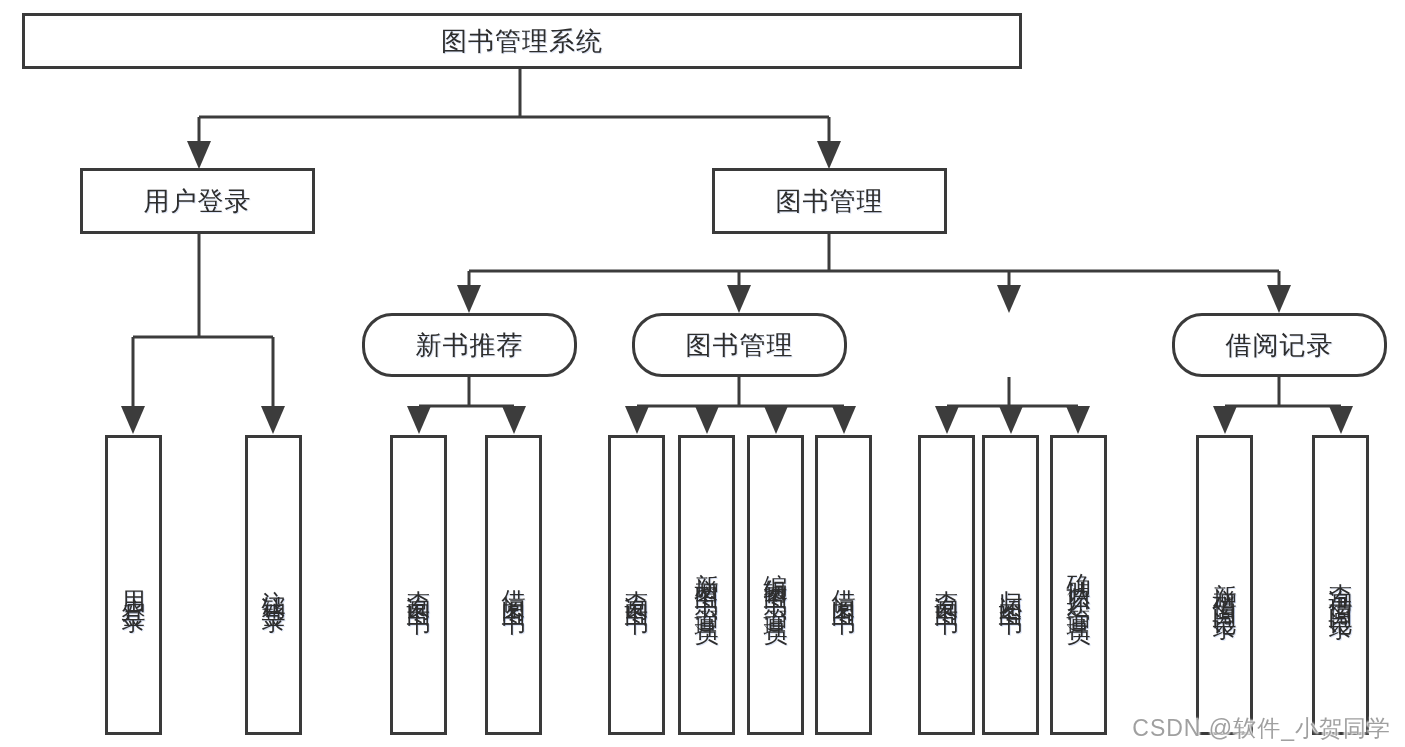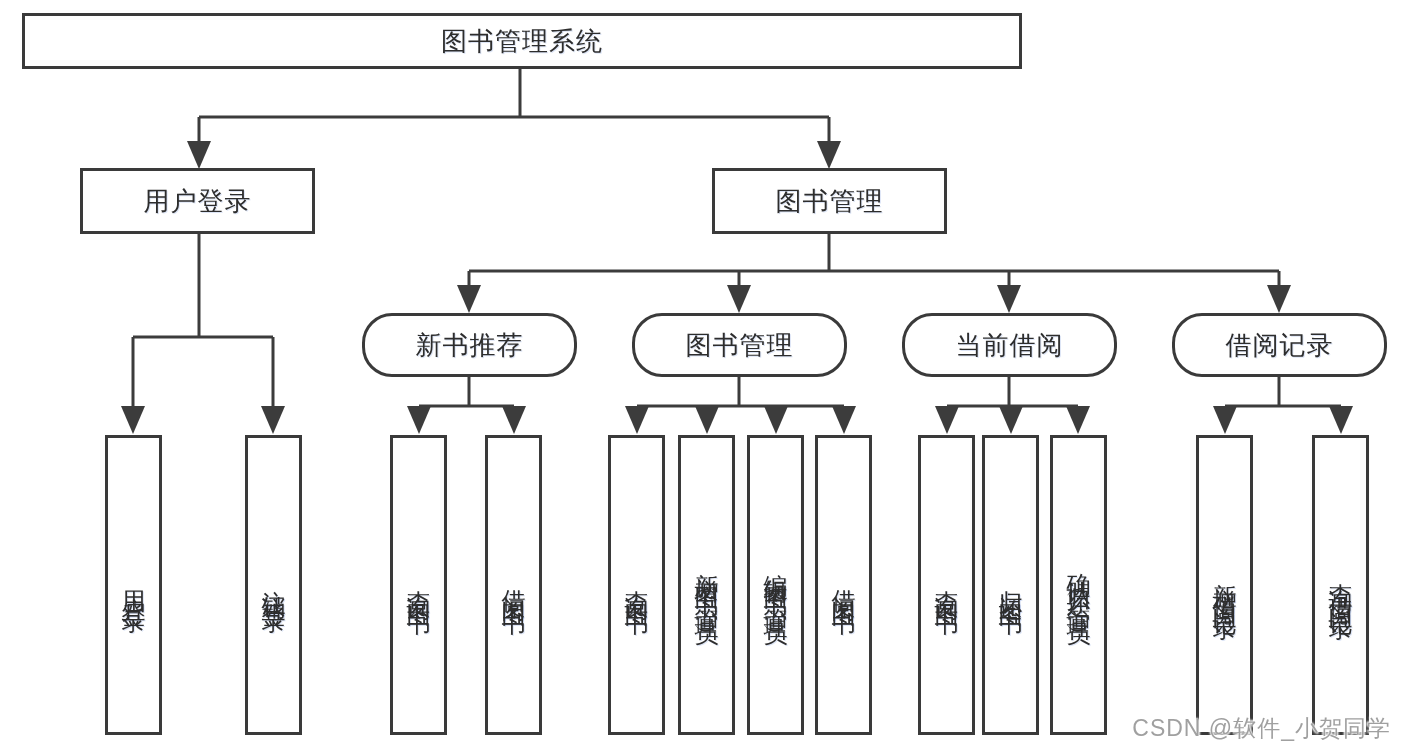--- a/index.html
+++ b/index.html
@@ -110,21 +110,20 @@
     </g>
   </svg>
 
   <div class="node h-node n-root">图书管理系统</div>
 
   <div class="node h-node n-user-login">用户登录</div>
   <div class="node h-node n-book-mgmt">图书管理</div>
 
   <div class="node h-node n-l3 n-newbook">新书推荐</div>
   <div class="node h-node n-l3 n-bookborrow">图书管理</div>
-  <div class="node h-node n-l3 n-currentborrow">当前借阅</div>
   <div class="node h-node n-l3 n-records">借阅记录</div>
 
   <div class="node v-node n-leaf lf-1">用户登录</div>
   <div class="node v-node n-leaf lf-2">注销登录</div>
 
   <div class="node v-node n-leaf lf-3">查询图书</div>
   <div class="node v-node n-leaf lf-4">借阅图书</div>
 
   <div class="node v-node n-leaf lf-5">查询图书</div>
   <div class="node v-node n-leaf lf-6">新增图书（管理员）</div>

